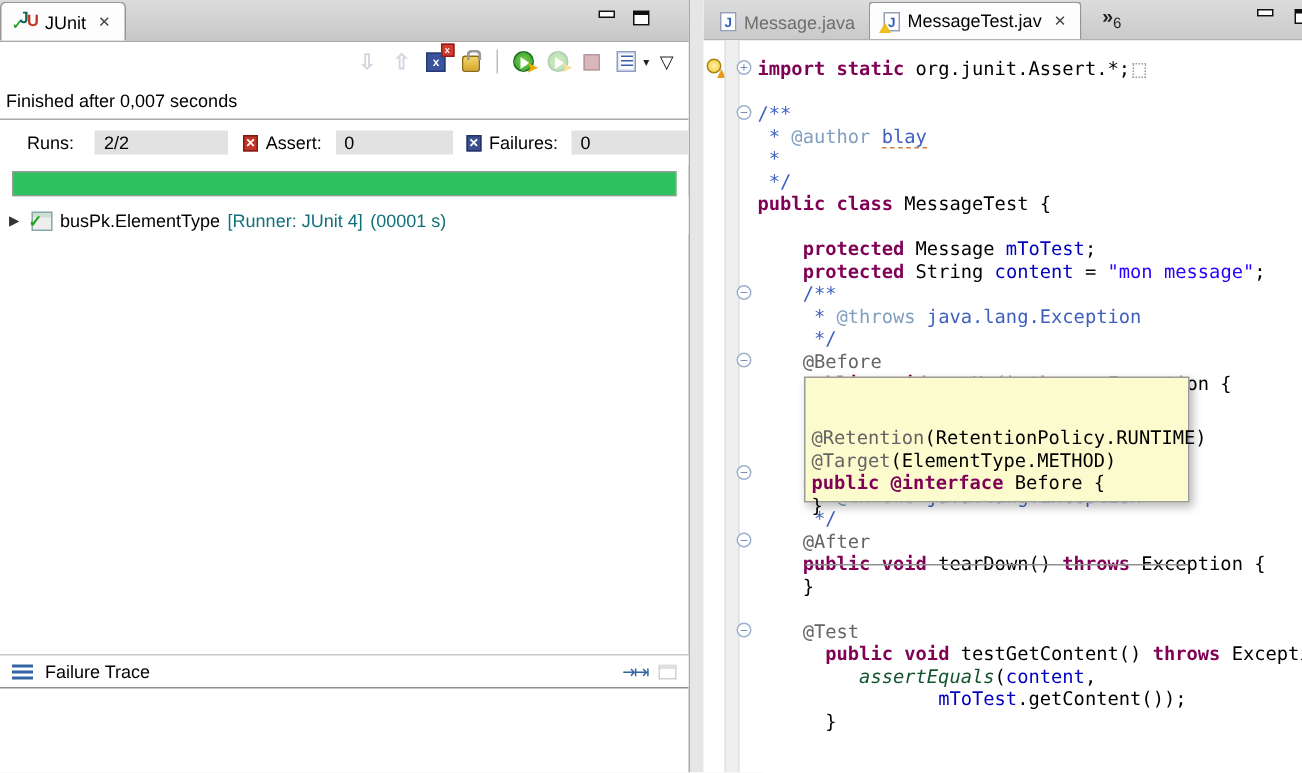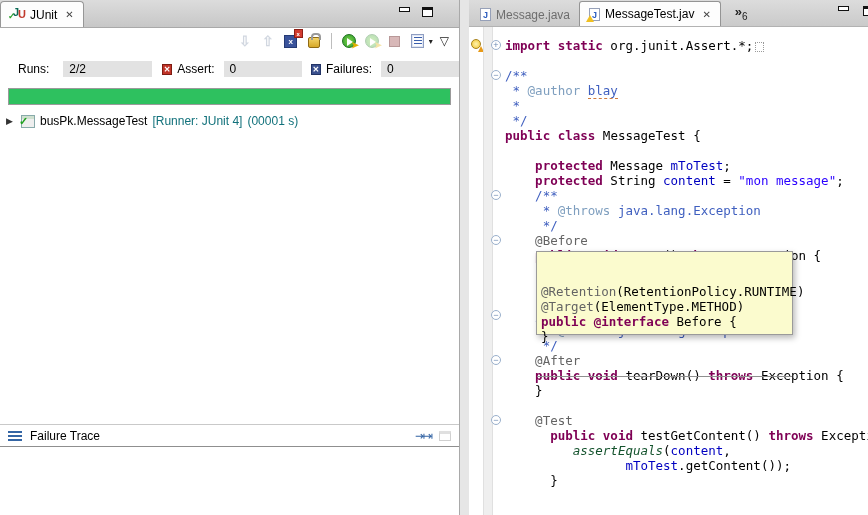--- a/index.html
+++ b/index.html
@@ -76,21 +76,21 @@
   .progress{margin:4px 8px 0 8px;height:17px;border:1px solid #9a9a9a;}
 
   .tree{padding:7px 0 0 6px;background:#fff;font-size:12px;}
   .tree-row{display:flex;align-items:center;gap:5px;height:18px;}
   .expander{color:#333;font-size:9px;width:10px;}
   .suite-ic{position:relative;width:14px;height:13px;background:#eee;border:1px solid #8aa;
     box-shadow:inset 0 3px 0 #cfe0cf;}
   .suite-ic .chk{position:absolute;left:-3px;top:-1px;color:#1fa11f;font-weight:bold;font-size:11px;}
   .runner-txt{color:var(--teal);}
 
-  .ft-header{position:absolute;left:0;top:424px;width:459px;height:23px;background:#fff;
+  .ft-header{position:absolute;left:0;top:436px;width:459px;height:23px;background:#fff;
     border-top:1px solid #c9c9c9;border-bottom:1px solid #8f8f8f;display:flex;align-items:center;
     padding:0 8px;font-size:12px;gap:8px;}
   .burger{display:flex;flex-direction:column;gap:2px;}
   .burger i{width:14px;height:2px;background:#3465a4;display:block;}
   .ft-title{flex:1;}
   .ft-ic1{color:#3465a4;font-size:12px;letter-spacing:-2px;}
   .ft-ic2{width:12px;height:10px;border:1px solid #999;border-top:3px solid #bbb;opacity:.45;}
 
   
   .editor{position:absolute;left:469px;top:0;width:399px;height:515px;background:#fff;overflow:hidden;}
@@ -189,41 +189,42 @@
         <span class="hist-ic">
             <i></i>
             <i></i>
             <i></i>
           </span>
       </span>
       <span class="dd-arrow">▾</span>
       <span class="menu-tri">▽</span>
     </div>
 
+    <div class="status-line">Finished after 0,007 seconds</div>
 
     <div class="counters">
       <span>Runs:</span>
       <span class="cfield" style="width:93px;margin-left:14px;">2/2</span>
       <span class="sq-ic err-ic" style="margin-left:10px;">✕</span>
       <span style="margin-left:5px;">Assert:</span>
       <span class="cfield" style="width:82px;margin-left:9px;">0</span>
       <span class="sq-ic fail-ic" style="margin-left:9px;">✕</span>
       <span style="margin-left:5px;">Failures:</span>
       <span class="cfield" style="width:82px;margin-left:9px;">0</span>
     </div>
 
     <div class="progress" style="background:var(--green);"></div>
 
     <div class="tree">
       <div class="tree-row">
         <span class="expander">▶</span>
         <span class="suite-ic">
             <span class="chk">✓</span>
           </span>
-        <span>busPk.MessageTest</span>
+        <span>busPk.ElementType</span>
         <span class="runner-txt">[Runner: JUnit 4]</span>
         <span class="runner-txt">(00001 s)</span>
       </div>
     </div>
 
     <div class="ft-header">
       <span class="burger">
           <i></i>
           <i></i>
           <i></i>

